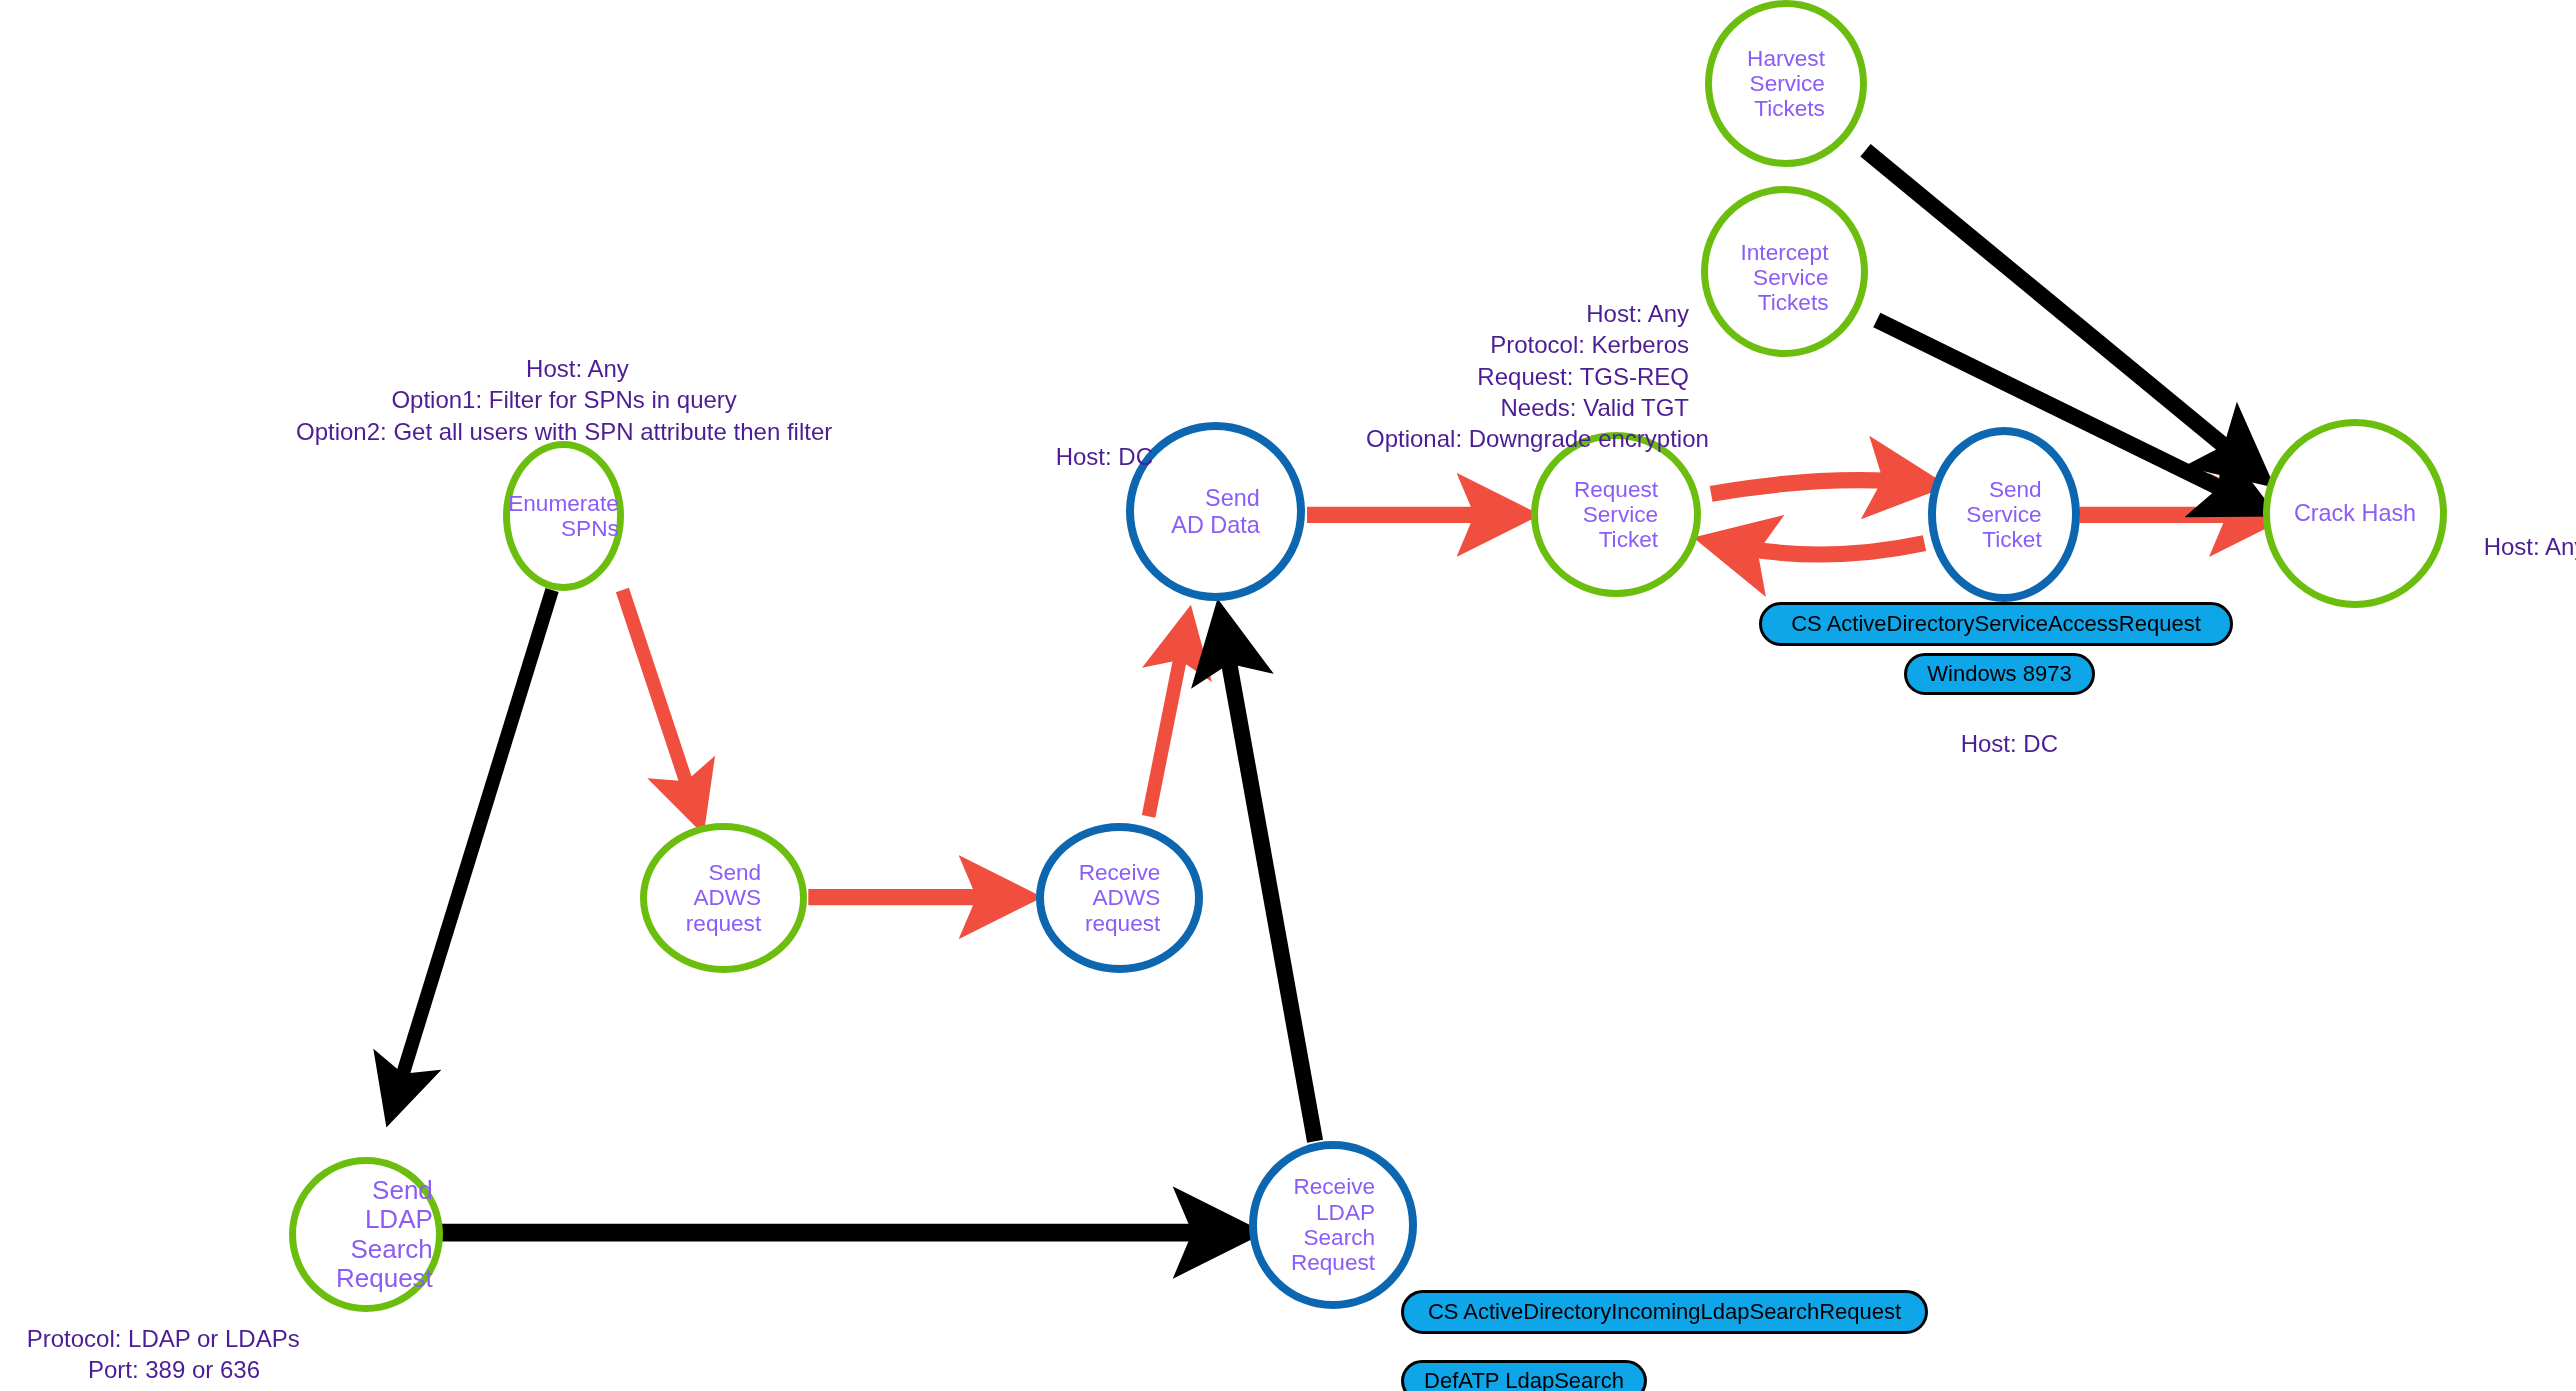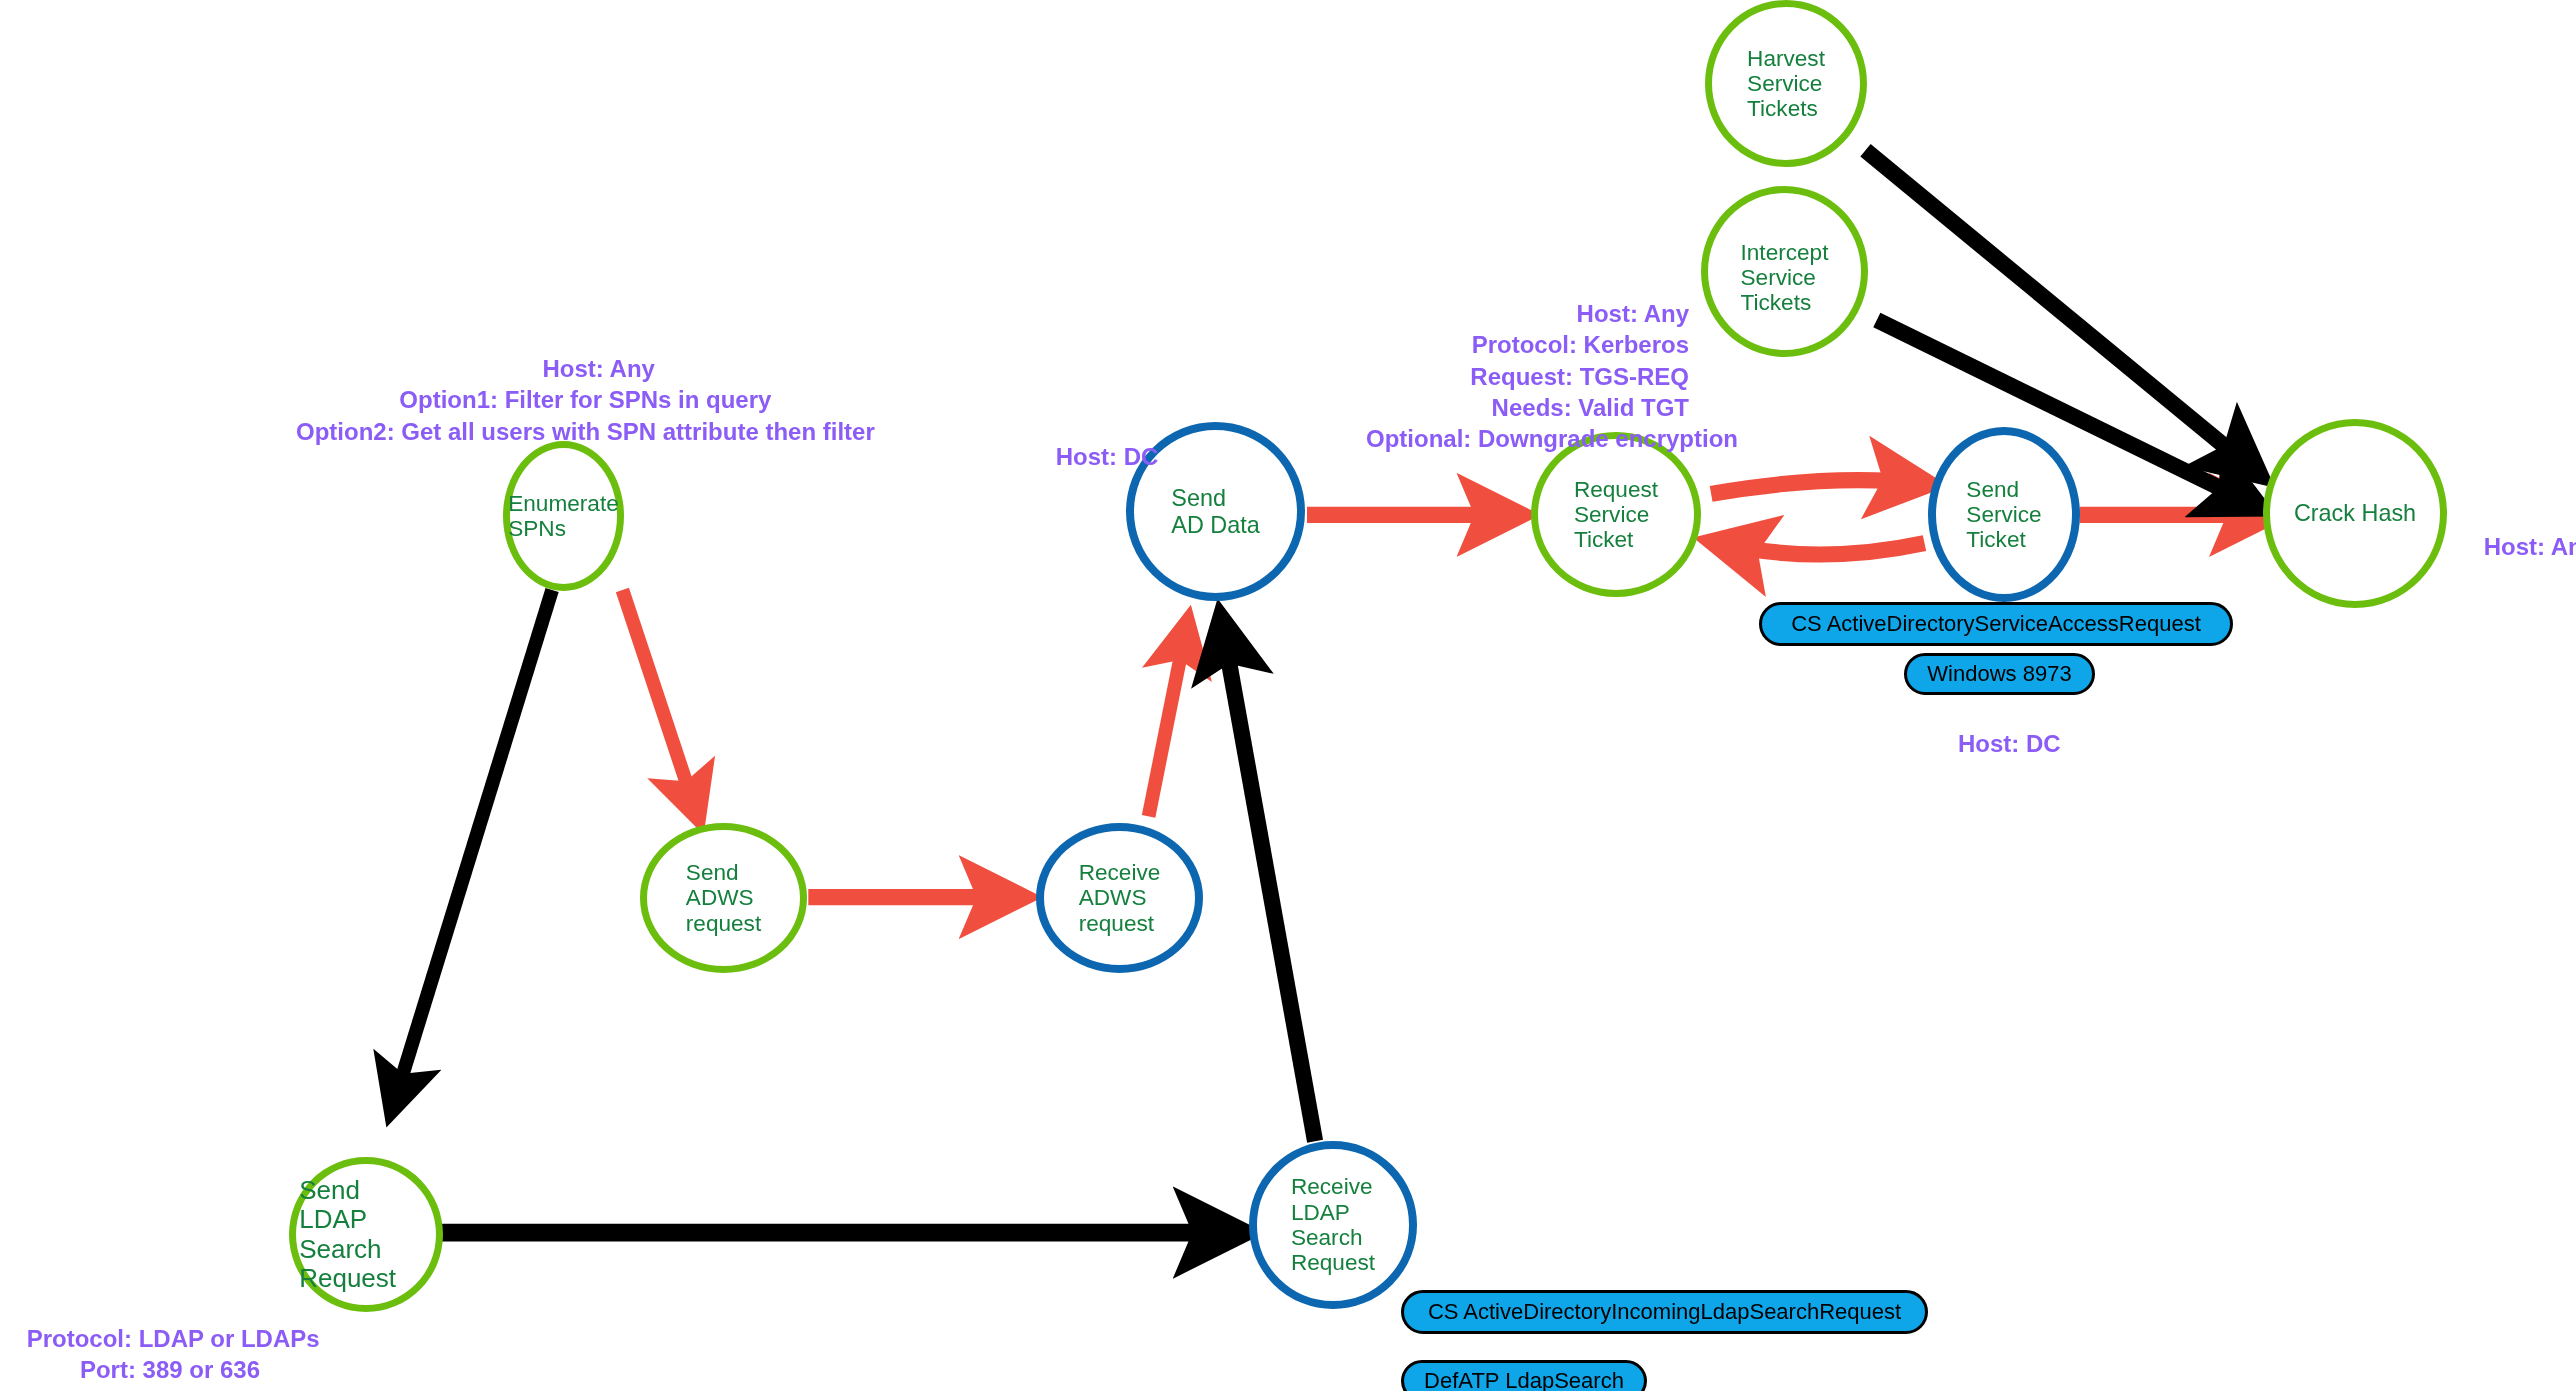--- a/index.html
+++ b/index.html
@@ -1,25 +1,25 @@
 <!DOCTYPE html>
 <html style="font-size:13px"><head>
 <meta charset="utf-8">
 <style>
   html,body{margin:0;padding:0;background:#ffffff;}
   body{font-family:"Liberation Sans", sans-serif;}
   #stage{position:relative;width:2576px;height:1391px;background:#fff;overflow:hidden;}
   #wires{position:absolute;left:0;top:0;width:2576px;height:1391px;}
   .node{position:absolute;border-style:solid;border-radius:50%;background:#fff;
-        display:flex;align-items:center;justify-content:center;text-align:left;
-        box-sizing:border-box;line-height:1.12;color:#15803d;}
+        display:flex;align-items:center;justify-content:center;text-align:right;
+        box-sizing:border-box;line-height:1.12;color:#8b5cf6;}
   .node.green{border-color:#6CBE0E;}
   .node.blue{border-color:#0C67B0;}
   .node span{display:block;padding:0 3.2px;}
-  .note{position:absolute;color:#8b5cf6;white-space:pre;line-height:1.30;font-weight:bold;}
+  .note{position:absolute;color:#4c1d95;white-space:pre;line-height:1.30;}
   .note.right{text-align:right;}
   .note.center{text-align:center;}
   .badge{position:absolute;border:3.2px solid #000;border-radius:807px;background:#0ea5e9;
          display:flex;align-items:center;justify-content:center;color:#000;
          box-sizing:border-box;white-space:nowrap;}
 </style>
 </head>
 <body>
 
 <div id="stage">

